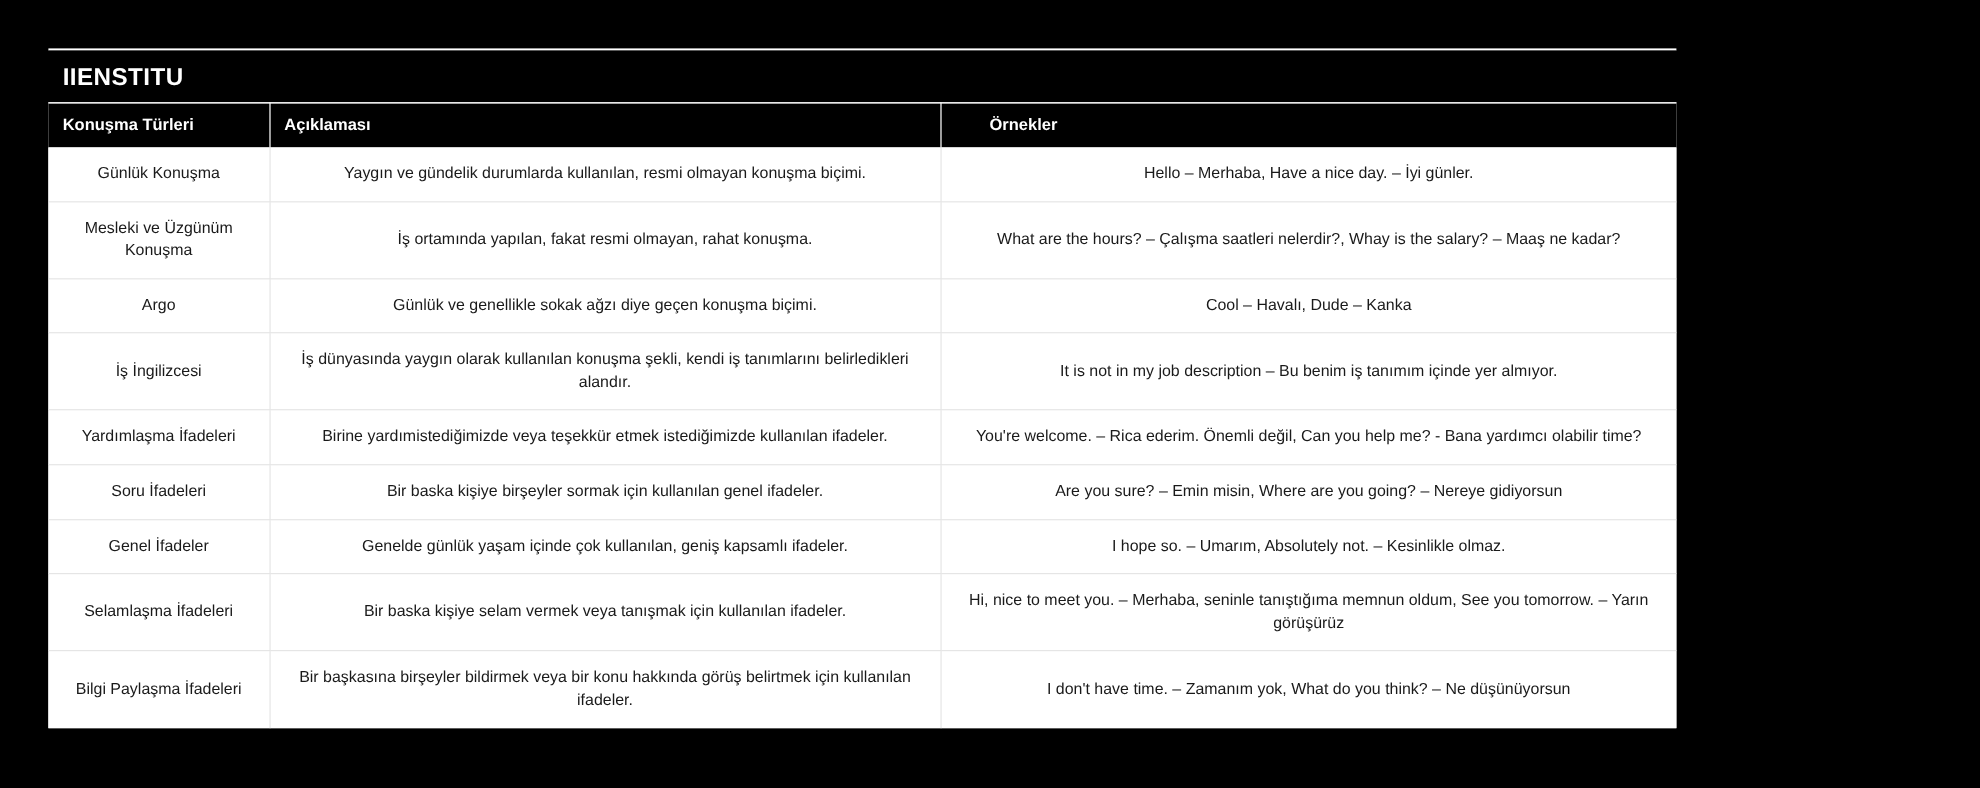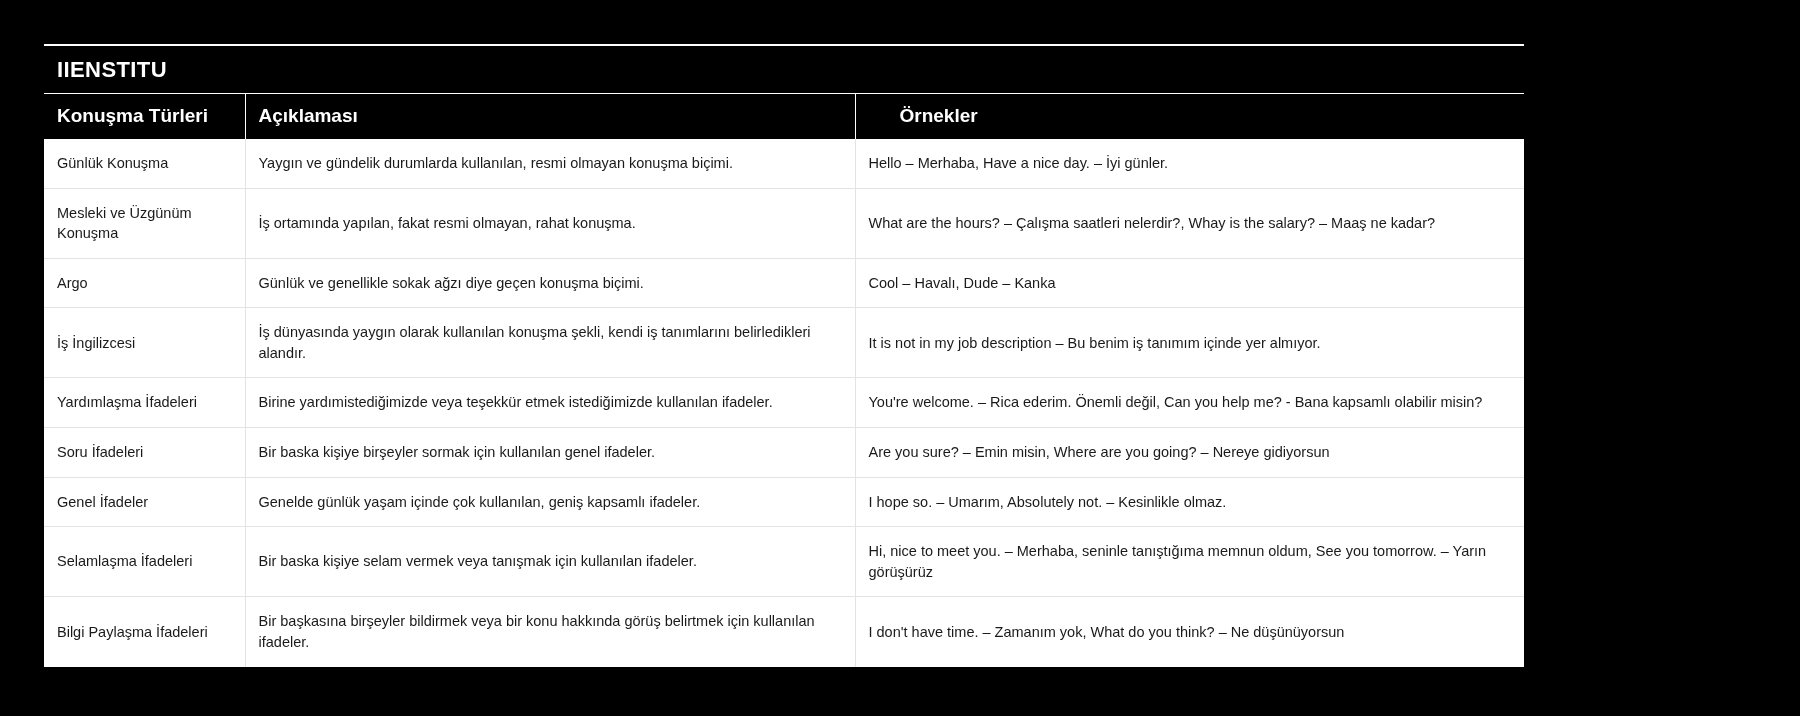--- a/index.html
+++ b/index.html
@@ -50,40 +50,40 @@
   table.speech-table {
     width: 1480px;
     border-collapse: collapse;
     table-layout: fixed;
     background: #ffffff;
   }
 
   table.speech-table thead th {
     background: #000000;
     color: #ffffff;
-    font-size: 19px;
+    font-size: 15px;
     font-weight: bold;
     text-align: left;
     padding: 11px 13px 12px 13px;
     border-top: 1px solid #ffffff;
     border-right: 1px solid #ffffff;
     vertical-align: middle;
     box-sizing: border-box;
   }
   table.speech-table thead th:last-child {
     border-right: none;
     padding-left: 44px;
   }
 
   table.speech-table tbody td {
     background: #ffffff;
     color: #1a1a1a;
     font-size: 14.5px;
     line-height: 1.42;
-    text-align: left;
+    text-align: center;
     padding: 14px 13px;
     border-bottom: 1px solid #e3e3e3;
     border-right: 1px solid #e3e3e3;
     vertical-align: middle;
     box-sizing: border-box;
   }
   table.speech-table tbody td:last-child {
     border-right: none;
   }
   table.speech-table tbody tr:last-child td {
@@ -139,21 +139,21 @@
           <td class="cell-ex">Cool – Havalı, Dude – Kanka</td>
         </tr>
         <tr>
           <td class="cell-type">İş İngilizcesi</td>
           <td class="cell-desc">İş dünyasında yaygın olarak kullanılan konuşma şekli, kendi iş tanımlarını belirledikleri alandır.</td>
           <td class="cell-ex">It is not in my job description – Bu benim iş tanımım içinde yer almıyor.</td>
         </tr>
         <tr>
           <td class="cell-type">Yardımlaşma İfadeleri</td>
           <td class="cell-desc">Birine yardımistediğimizde veya teşekkür etmek istediğimizde kullanılan ifadeler.</td>
-          <td class="cell-ex">You're welcome. – Rica ederim. Önemli değil, Can you help me? - Bana kapsamlı olabilir misin?</td>
+          <td class="cell-ex">You're welcome. – Rica ederim. Önemli değil, Can you help me? - Bana yardımcı olabilir time?</td>
         </tr>
         <tr>
           <td class="cell-type">Soru İfadeleri</td>
           <td class="cell-desc">Bir baska kişiye birşeyler sormak için kullanılan genel ifadeler.</td>
           <td class="cell-ex">Are you sure? – Emin misin, Where are you going? – Nereye gidiyorsun</td>
         </tr>
         <tr>
           <td class="cell-type">Genel İfadeler</td>
           <td class="cell-desc">Genelde günlük yaşam içinde çok kullanılan, geniş kapsamlı ifadeler.</td>
           <td class="cell-ex">I hope so. – Umarım, Absolutely not. – Kesinlikle olmaz.</td>

